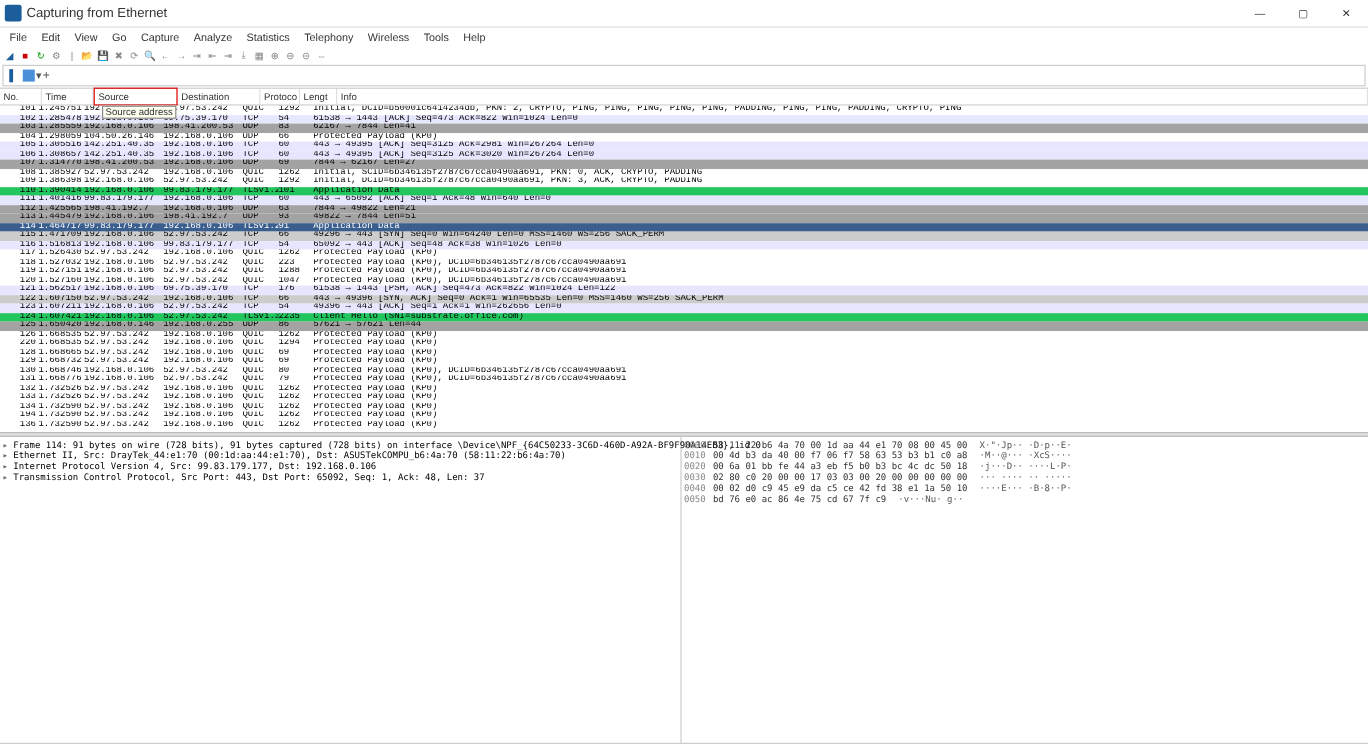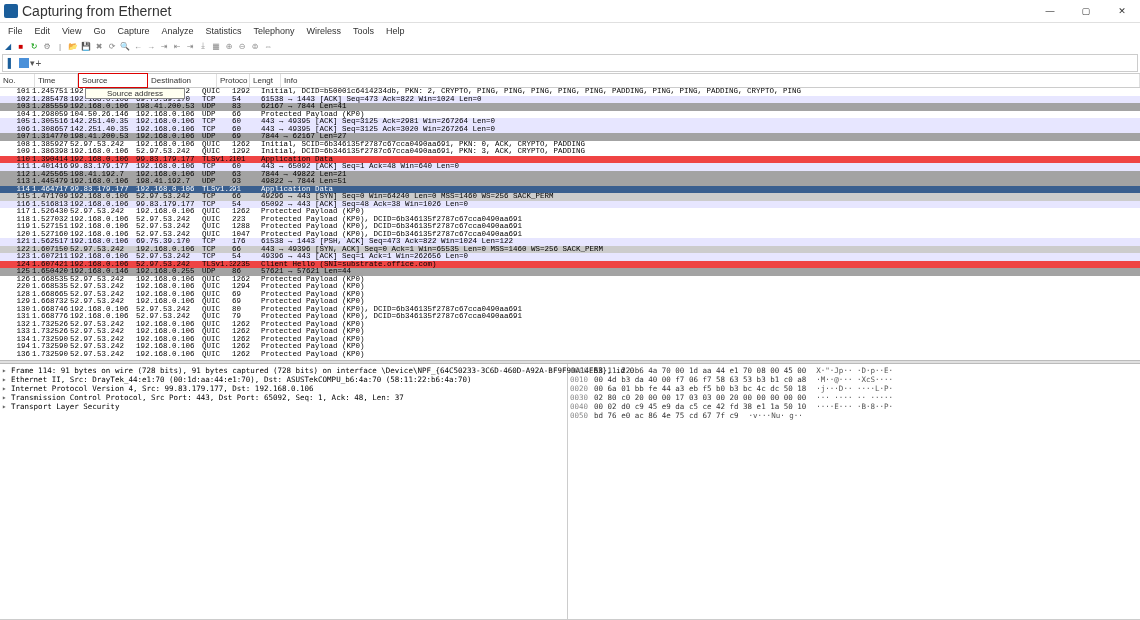--- a/index.html
+++ b/index.html
@@ -1,50 +1,50 @@
 <!DOCTYPE html>
 <html><head>
 <meta charset="utf-8">
 <style>
   html,body{margin:0;padding:0;width:1140px;height:620px;font-family:"Segoe UI",Arial,sans-serif;font-size:8px;background:#fff;color:#000;overflow:hidden}
   .titlebar{height:22px;background:#fff;display:flex;align-items:center;border-bottom:1px solid #e0e0e0}
   .titlebar .ico{width:14px;height:14px;margin:0 4px;background:#1b5e9b;border-radius:2px;display:inline-block}
-  .titlebar .title{font-size:14px;color:#333}
+  .titlebar .title{font-size:11px;color:#333}
   .winbtns{margin-left:auto;display:flex}
   .winbtn{width:36px;height:22px;display:flex;align-items:center;justify-content:center;font-size:9px;color:#333}
   .menubar{height:16px;display:flex;align-items:center;padding-left:3px;font-size:9px;color:#333;gap:2px}
   .menubar span{padding:0 5px}
   .toolbar{height:14px;display:flex;align-items:center;padding-left:3px;gap:3px}
   .toolbar .tb{width:10px;height:10px;display:inline-flex;align-items:center;justify-content:center;font-size:8px}
   .tb.blue{color:#1b5e9b}.tb.red{color:#c00}.tb.green{color:#090}.tb.gray{color:#888}
   .filterbar{height:16px;display:flex;align-items:center;border:1px solid #ccc;margin:1px 2px}
   .filterbar .fico{width:12px;height:12px;margin:0 2px;display:inline-flex;align-items:center;justify-content:center;font-size:9px;color:#1b5e9b}
   .filterbar input{flex:1;border:none;outline:none;font-size:8px;height:12px;background:transparent;color:#999}
   .filterbar .end{display:flex;align-items:center;gap:1px;padding-right:2px}
   .filterbar .end .sq{width:10px;height:10px;background:#4a90d9}
   .filterbar .end .ar{font-size:9px;color:#555}
   .filterbar .end .plus{font-size:10px;color:#555}
   .cols{display:flex;height:13px;border-top:1px solid #ccc;border-bottom:1px solid #ccc;background:#fff;font-size:8px;color:#333;position:relative}
   .cols .col{padding:0 3px;border-right:1px solid #e0e0e0;display:flex;align-items:center}
   .cols .src{border:1px solid #d00;margin-top:-1px;margin-bottom:-1px}
-  .tooltip{position:absolute;top:14px;left:85px;background:#fffff0;border:1px solid #888;padding:0 21px;font-size:8px;z-index:5}
+  .tooltip{position:absolute;top:14px;left:85px;background:#fffff0;border:1px solid #888;padding:0 2px;font-size:8px;z-index:5}
   .packets{height:272px;overflow:hidden;font-family:Liberation Mono, monospace;font-size:7.5px;line-height:7.5px;position:relative}
   .prow{display:flex;white-space:nowrap;height:7.5px}
   .prow span{display:inline-block;overflow:hidden}
   .c-no{width:30px;text-align:right;padding-right:2px}
   .c-time{width:38px}
   .c-src{width:66px}
   .c-dst{width:66px}
   .c-proto{width:30px}
   .c-len{width:26px;padding-right:3px}
   .c-info{flex:1}
   .bg-quic{background:#fff}
   .bg-tcp{background:#e7e6ff}
   .bg-udp{background:#a3a3a3}
-  .bg-tls{background:#ef4444}
+  .bg-tls{background:#22c55e}
   .sel{background:#3a5f8f;color:#fff}
   .cur{background:#cccccc}
   .splitH{height:2px;background:#e0e0e0;border-top:1px solid #bbb;border-bottom:1px solid #bbb}
   .bottom{display:flex;height:255px}
   .tree{width:563px;border-right:1px solid #ccc;font-family:Consolas,monospace;font-size:7.5px;line-height:9px;padding:2px}
   .tree .tr{white-space:nowrap}
   .tree .tr::before{content:"▸ ";color:#666}
   .hex{flex:1;font-family:Consolas,monospace;font-size:7.5px;line-height:9px;padding:2px;color:#333}
   .hex .hr{white-space:nowrap}
   .hex .off{color:#888;margin-right:6px}
@@ -451,21 +451,20 @@
   </div>
 
 <div class="splitH"></div>
 
 <div class="bottom">
   <div class="tree" id="tree">
       <div class="tr">Frame 114: 91 bytes on wire (728 bits), 91 bytes captured (728 bits) on interface \Device\NPF_{64C50233-3C6D-460D-A92A-BF9F90A14EB3}, id 0</div>
       <div class="tr">Ethernet II, Src: DrayTek_44:e1:70 (00:1d:aa:44:e1:70), Dst: ASUSTekCOMPU_b6:4a:70 (58:11:22:b6:4a:70)</div>
       <div class="tr">Internet Protocol Version 4, Src: 99.83.179.177, Dst: 192.168.0.106</div>
       <div class="tr">Transmission Control Protocol, Src Port: 443, Dst Port: 65092, Seq: 1, Ack: 48, Len: 37</div>
-      <div class="tr">Transport Layer Security</div>
     </div>
   <div class="hex" id="hex">
       <div class="hr"><span class="off">0000</span>58 11 22 b6 4a 70 00 1d  aa 44 e1 70 08 00 45 00<span class="asc">X·"·Jp·· ·D·p··E·</span></div>
       <div class="hr"><span class="off">0010</span>00 4d b3 da 40 00 f7 06  f7 58 63 53 b3 b1 c0 a8<span class="asc">·M··@··· ·XcS····</span></div>
       <div class="hr"><span class="off">0020</span>00 6a 01 bb fe 44 a3 eb  f5 b0 b3 bc 4c dc 50 18<span class="asc">·j···D·· ····L·P·</span></div>
       <div class="hr"><span class="off">0030</span>02 80 c0 20 00 00 17 03  03 00 20 00 00 00 00 00<span class="asc">··· ···· ·· ·····</span></div>
       <div class="hr"><span class="off">0040</span>00 02 d0 c9 45 e9 da c5  ce 42 fd 38 e1 1a 50 10<span class="asc">····E··· ·B·8··P·</span></div>
       <div class="hr"><span class="off">0050</span>bd 76 e0 ac 86 4e 75 cd  67 7f c9<span class="asc">·v···Nu· g··</span></div>
     </div>
 </div>

